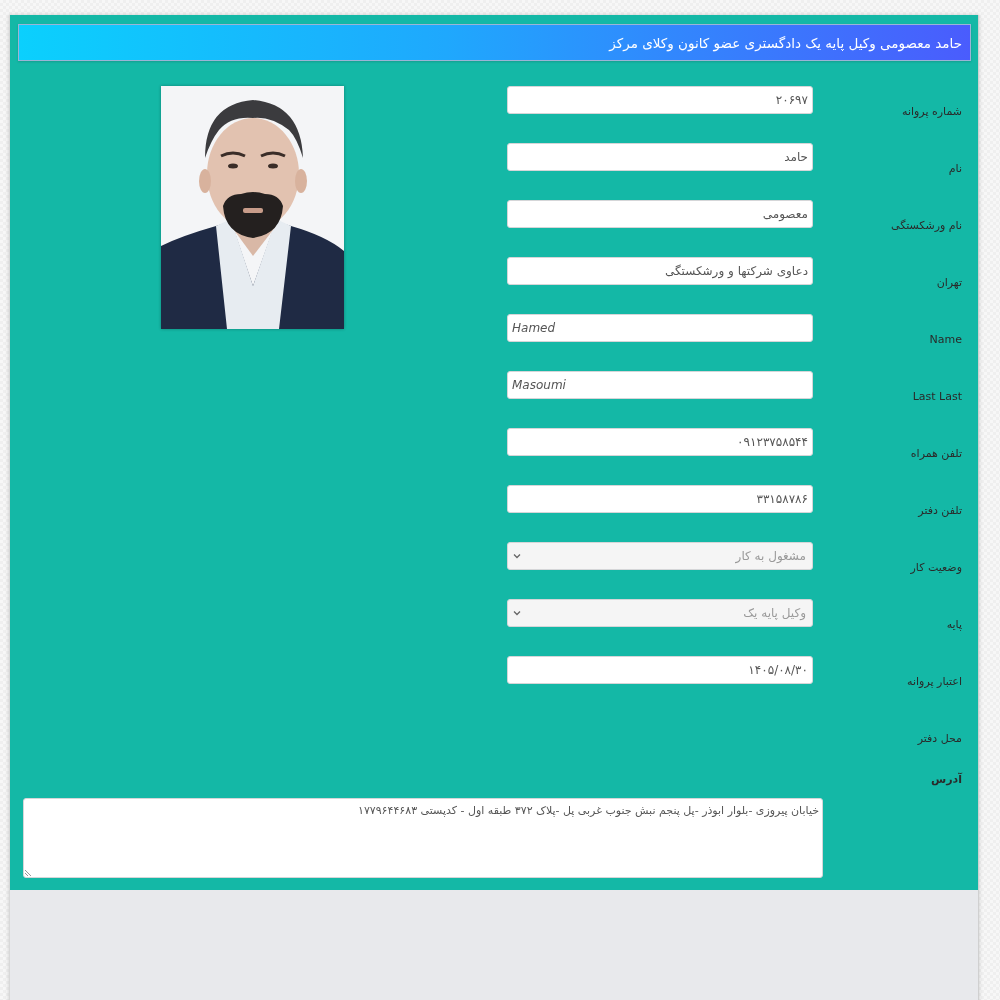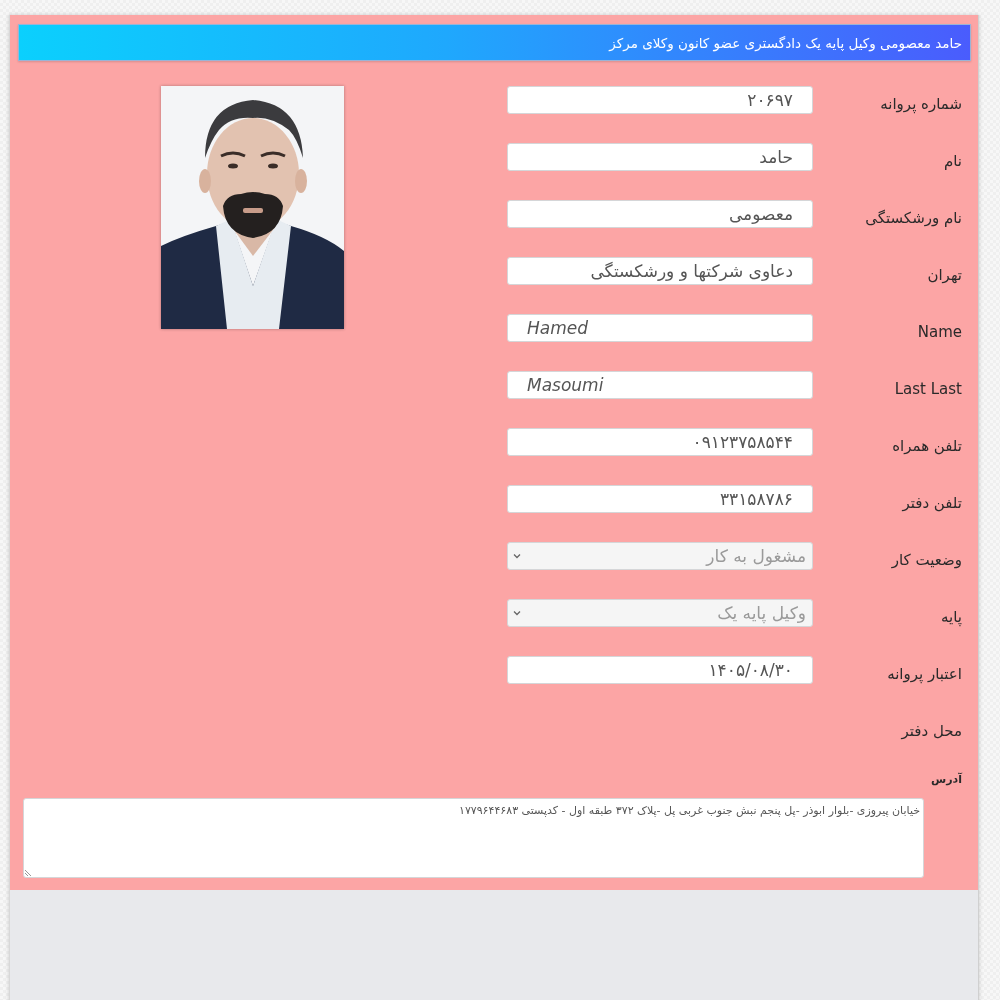--- a/index.html
+++ b/index.html
@@ -15,63 +15,63 @@
     }
     .card {
       position: absolute; left: 9px; top: 15px; width: 970px; height: 1000px;
       background: #e8e9ec;
       box-shadow: 0 0 4px rgba(0,0,0,0.18);
       border-left: 1px solid #d8d8d8;
       border-right: 1px solid #d0d0d0;
     }
     .form-section {
       position: absolute; left: 0; top: 0; width: 968px; height: 875px;
-      background: #fca5a5;
+      background: #14b8a6;
     }
     .header {
       position: absolute; left: 8px; top: 9px; width: 953px; height: 37px;
       background: linear-gradient(90deg, #0bd0fd 0%, #1fa8fd 45%, #4a5cfd 100%);
       border: 1px solid #9bb4d6;
       box-shadow: 0 1px 2px rgba(0,0,0,0.15);
       direction: rtl;
       display: flex; align-items: center;
       padding-right: 8px;
     }
     .header-title {
       color: #ffffff; font-size: 13.5px; white-space: nowrap;
     }
     .row { position: absolute; left: 0; width: 968px; height: 28px; }
     .label {
-      position: absolute; right: 16px; top: 4px; height: 28px; line-height: 28px;
-      direction: rtl; text-align: right; font-size: 15px; color: #2a2a2a; white-space: nowrap;
+      position: absolute; right: 16px; top: 12px; height: 28px; line-height: 28px;
+      direction: rtl; text-align: right; font-size: 11px; color: #2a2a2a; white-space: nowrap;
     }
     .field {
       position: absolute; left: 497px; top: 0; width: 306px; height: 28px;
       background: #ffffff; border: 1px solid #d5d6d8; border-radius: 3px;
-      font-size: 17px; color: #555; line-height: 26px; padding: 0 19px;
+      font-size: 12px; color: #555; line-height: 26px; padding: 0 4px;
       white-space: nowrap; overflow: hidden;
       font-family: "DejaVu Sans", sans-serif;
     }
     .field.rtl { direction: rtl; text-align: right; }
     .field.ltr { direction: ltr; text-align: left; font-style: italic; }
     .field.select { background: #f5f5f5; color: #9a9a9a; direction: rtl; padding-right: 6px; }
     .chev {
       position: absolute; left: 5px; top: 9px; width: 8px; height: 8px;
     }
     .photo {
       position: absolute; left: 151px; top: 71px; width: 183px; height: 243px;
       box-shadow: 0 0 3px rgba(0,0,0,0.3);
       overflow: hidden;
     }
     .addr-label {
       position: absolute; right: 16px; top: 756px; height: 18px; line-height: 18px;
       direction: rtl; font-size: 11px; color: #2a2a2a; font-weight: bold;
     }
     .textarea {
-      position: absolute; left: 13px; top: 783px; width: 901px; height: 80px;
+      position: absolute; left: 13px; top: 783px; width: 800px; height: 80px;
       background: #ffffff; border: 1px solid #d5d6d8; border-radius: 3px;
       direction: rtl; text-align: right; font-size: 11px; color: #555;
       padding: 4px 3px; line-height: 16px;
     }
     .resize {
       position: absolute; left: 1px; bottom: 1px; width: 8px; height: 8px;
     }
   </style>
 </head>
 <body>

